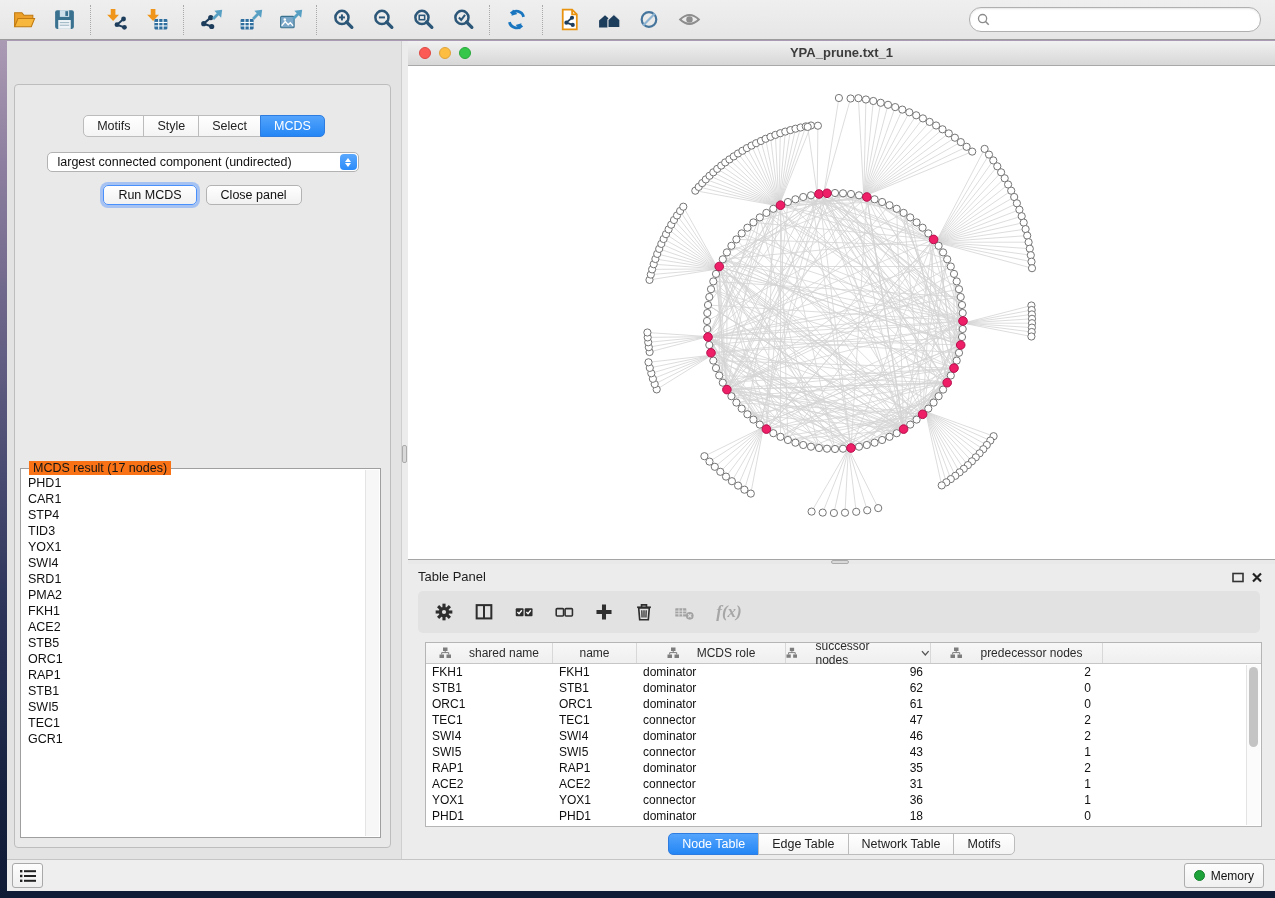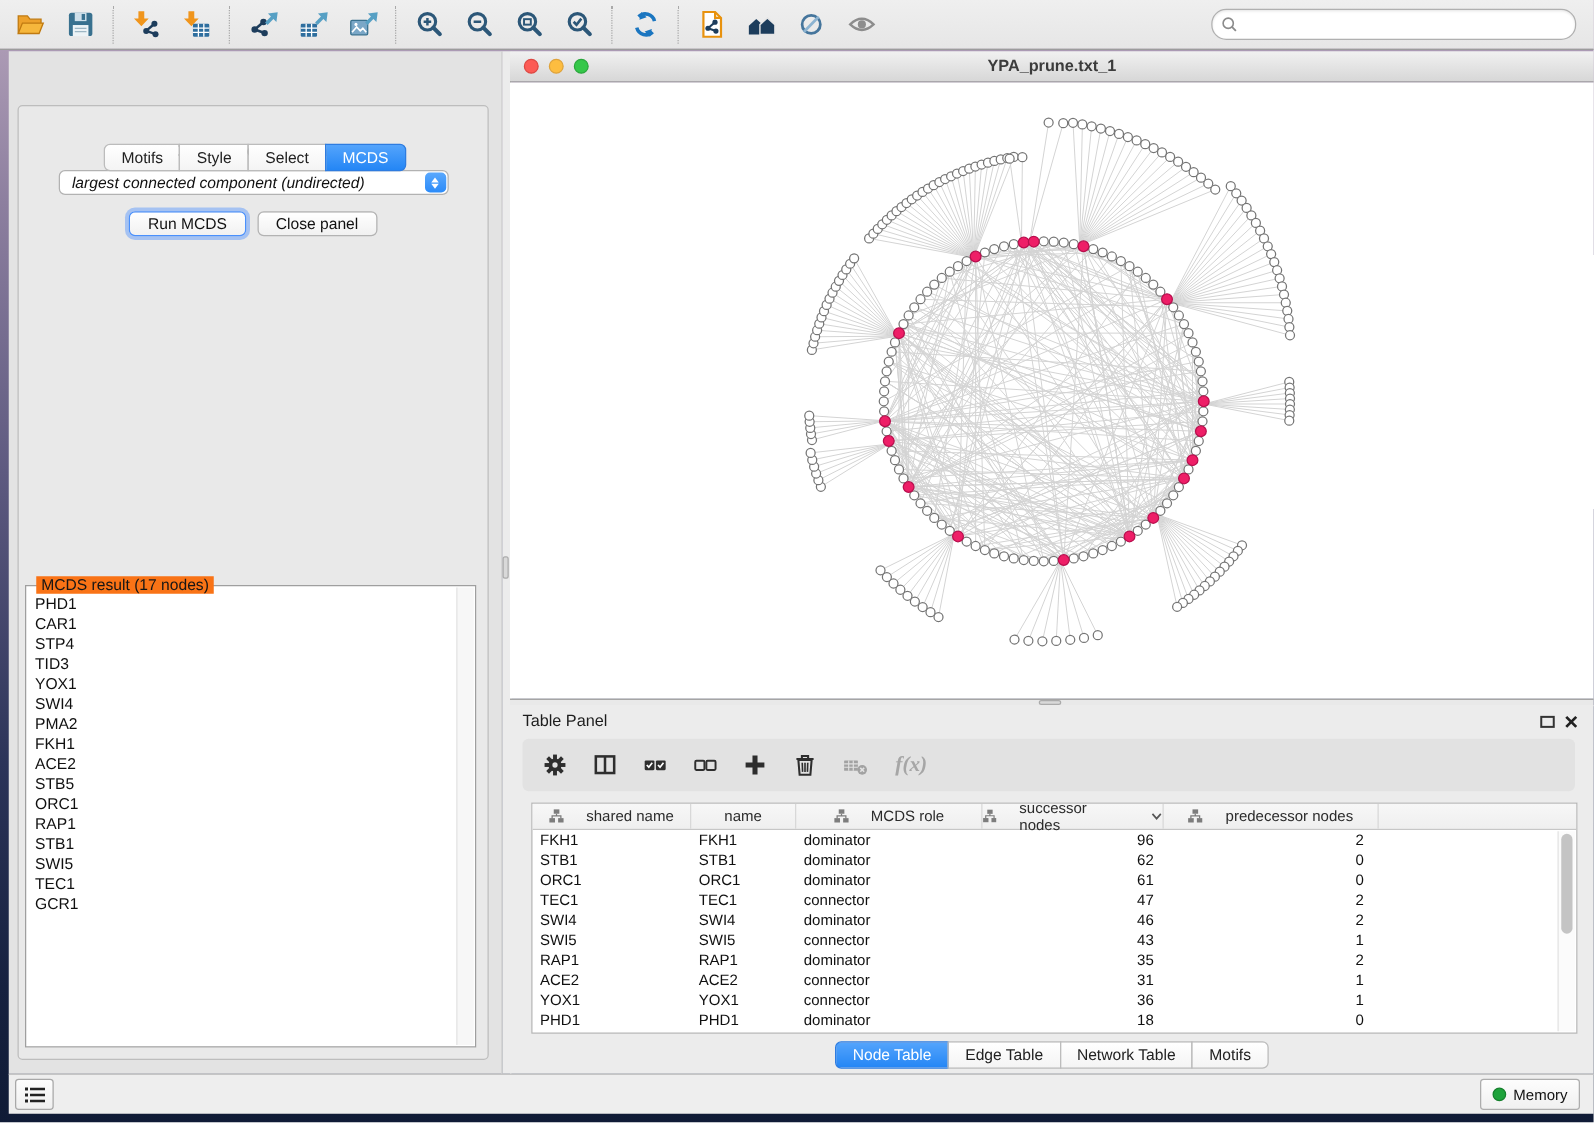--- a/index.html
+++ b/index.html
@@ -25,22 +25,22 @@
   .cp-float{right:32px;} .cp-close{right:12px;}
   .seg-tabs{display:flex;justify-content:center;}
   .cp-tabs{position:absolute;top:74px;left:0;right:0;z-index:3;}
   .seg{height:20px;line-height:20px;padding:0 13px;font-size:12.5px;background:linear-gradient(#ffffff,#f4f4f4);
     border:1px solid #bcbcbc;margin-left:-1px;color:#222;}
   .seg:first-child{border-radius:5px 0 0 5px;margin-left:0;}
   .seg:last-child{border-radius:0 5px 5px 0;}
   .seg.active{background:linear-gradient(#54a4fc,#2486f5);border-color:#2e7ce0;color:#fff;}
   .cp-box{position:absolute;left:7px;right:10px;top:43px;bottom:11px;border:1px solid #bdbdbd;border-radius:4px;background:#e9e9e9;}
   .opt-label{margin-top:28px;text-align:center;font-size:13px;color:#111;}
-  .combo{position:relative;margin:8px auto 0;width:312px;height:20px;background:#fff;border:1px solid #b2b2b2;
-    border-radius:5px;box-sizing:border-box;font-size:12.5px;color:#111;display:flex;align-items:center;padding-left:10px;font-style:italic;}
+  .combo{position:relative;margin:24px auto 0;width:312px;height:20px;background:#fff;border:1px solid #b2b2b2;
+    border-radius:5px;box-sizing:border-box;font-size:12.5px;color:#111;display:flex;align-items:center;padding-left:10px;}
   .combo .stepper{position:absolute;right:1px;top:1px;width:17px;height:16px;border-radius:4px;
     background:linear-gradient(#5aa8fd,#2b8bf9);display:flex;flex-direction:column;align-items:center;justify-content:center;gap:1px;}
   .stepper i{display:block;width:0;height:0;border-left:3.5px solid transparent;border-right:3.5px solid transparent;}
   .stepper .up{border-bottom:4px solid #fff;} .stepper .dn{border-top:4px solid #fff;}
   .btn-row{display:flex;justify-content:center;gap:9px;margin-top:13px;}
   .mac-btn{height:20px;font-size:12.5px;font-family:inherit;color:#111;background:linear-gradient(#ffffff,#f1f1f1);
     border:1px solid #b3b3b3;border-radius:5px;padding:0 14px;}
   .mac-btn.focused{border-color:#4a90fc;box-shadow:0 0 0 3px rgba(82,147,252,.45);}
   .result-box{position:absolute;left:5px;right:9px;top:383px;bottom:9px;background:#fff;border:1px solid #9f9f9f;}
   .result-legend{position:absolute;top:-8px;left:8px;background:#f97316;padding:0 4px;font-size:12.5px;color:#151515;}
@@ -274,20 +274,21 @@
       </div>
       <div class="result-box">
         <span class="result-legend">MCDS result (17 nodes)</span>
         <div class="result-list" id="resultList">
             <div>PHD1</div>
             <div>CAR1</div>
             <div>STP4</div>
             <div>TID3</div>
             <div>YOX1</div>
             <div>SWI4</div>
+            <div>SRD1</div>
             <div>PMA2</div>
             <div>FKH1</div>
             <div>ACE2</div>
             <div>STB5</div>
             <div>ORC1</div>
             <div>RAP1</div>
             <div>STB1</div>
             <div>SWI5</div>
             <div>TEC1</div>
             <div>GCR1</div>

